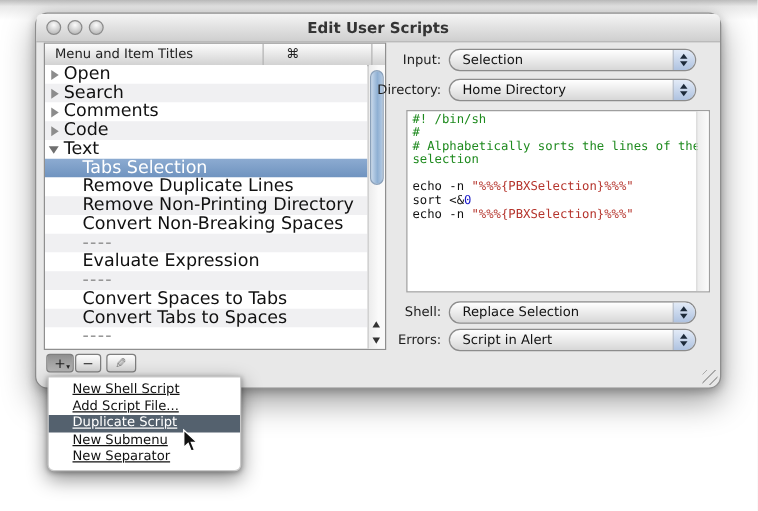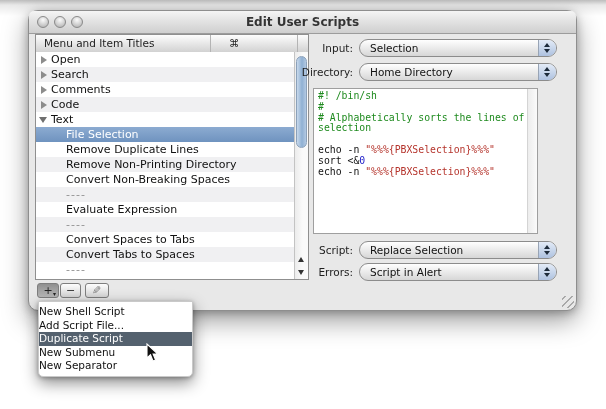--- a/index.html
+++ b/index.html
@@ -38,21 +38,21 @@
   .list-header{
     position:absolute;left:0;top:0;right:0;height:17px;display:flex;
     background:linear-gradient(180deg,#fdfdfd,#d2d2d2);
     border-bottom:1px solid #9a9a9a;font-size:10.5px;color:#222;
   }
   .hcell{box-sizing:border-box;border-right:1px solid #b4b4b4;line-height:16px;}
   .hcell.c1{width:175px;padding-left:8px;}
   .hcell.c2{width:87px;padding-left:18px;}
   .hcell.c3{flex:1;border-right:none;}
   .list-rows{position:absolute;left:0;top:17px;right:14px;bottom:0;overflow:hidden;}
-  .row{position:relative;height:15px;line-height:15px;font-size:11px;color:#111;background:#fff;}
+  .row{position:relative;height:15px;line-height:15px;font-size:14px;color:#111;background:#fff;}
   .row.stripe{background:#f0f0f2;}
   .row.selected{
     background:linear-gradient(180deg,var(--selection-top),var(--selection-bottom));
     color:#fff;
   }
   .row-label{position:absolute;left:15px;top:0;white-space:nowrap;}
   .row.sub .row-label{left:30px;}
   .row.sep{color:#8f8f8f;letter-spacing:1px;}
   .tri{position:absolute;left:5px;top:4px;width:0;height:0;}
   .tri.collapsed{border-left:6px solid #8c8c8c;border-top:4px solid transparent;border-bottom:4px solid transparent;}
@@ -104,21 +104,21 @@
     border-left:1px solid #98a4b5;border-radius:0 8px 8px 0;
     background:linear-gradient(180deg,#e3ebf7,var(--stepper));
   }
   .stepper .s-up,.stepper .s-down{position:absolute;left:5px;width:0;height:0;}
   .stepper .s-up{top:3px;border-bottom:4px solid #1c2a3a;border-left:3px solid transparent;border-right:3px solid transparent;}
   .stepper .s-down{bottom:3px;border-top:4px solid #1c2a3a;border-left:3px solid transparent;border-right:3px solid transparent;}
   .row-input{top:28px;}  .row-directory{top:52px;}
   .row-output{top:230px;} .row-errors{top:252px;}
   
   .code-area{
-    position:absolute;left:284px;top:77px;width:225px;height:146px;box-sizing:border-box;
+    position:absolute;left:296px;top:77px;width:243px;height:146px;box-sizing:border-box;
     background:#fff;border:1px solid #9f9f9f;overflow:hidden;
   }
   .code-gutter{
     position:absolute;top:0;right:0;bottom:0;width:9px;
     background:linear-gradient(90deg,#ededed,#fbfbfb);border-left:1px solid #d4d4d4;
   }
   .code-lines{
     position:absolute;left:0;top:0;right:9px;bottom:0;padding:2px 0 0 4px;
     font-family:"DejaVu Sans Mono","Liberation Mono",monospace;
     font-size:9.8px;line-height:10.8px;white-space:pre;
@@ -135,21 +135,21 @@
   }
   
   .ctx-menu{
     position:absolute;left:38px;top:301px;width:155px;
     background:#ffffff;border:1px solid #c9c9c9;border-radius:1px 1px 5px 5px;
     box-shadow:0 6px 16px rgba(0,0,0,.45),0 1px 4px rgba(0,0,0,.3);
     padding:3px 0;box-sizing:border-box;
   }
   .menu-item{
     position:relative;height:13.5px;line-height:13.5px;
-    font-size:10.5px;color:#111;white-space:nowrap;
+    font-size:10.5px;color:#111;padding-left:19px;white-space:nowrap;text-decoration:underline;
   }
   .menu-item.highlight{background:var(--menu-highlight);color:#fff;}
   
   .cursor{position:absolute;left:146px;top:343px;width:14px;height:20px;}
 </style>
 </head>
 <body>
 
 <div class="window">
 
@@ -183,21 +183,21 @@
         </div>
         <div class="row stripe">
           <span class="tri collapsed"></span>
           <span class="row-label">Code</span>
         </div>
         <div class="row">
           <span class="tri expanded"></span>
           <span class="row-label">Text</span>
         </div>
         <div class="row stripe selected sub">
-          <span class="row-label">File Selection</span>
+          <span class="row-label">Tabs Selection</span>
         </div>
         <div class="row sub">
           <span class="row-label">Remove Duplicate Lines</span>
         </div>
         <div class="row stripe sub">
           <span class="row-label">Remove Non-Printing Directory</span>
         </div>
         <div class="row sub">
           <span class="row-label">Convert Non-Breaking Spaces</span>
         </div>
@@ -263,21 +263,21 @@
         </span>
     </div>
   </div>
 
   <div class="code-area">
     <div class="code-lines" id="code-lines"><div class="code-line"><span class="tok-comment">#! /bin/sh</span></div><div class="code-line"><span class="tok-comment">#</span></div><div class="code-line"><span class="tok-comment"># Alphabetically sorts the lines of the</span></div><div class="code-line"><span class="tok-comment">selection</span></div><div class="code-line">&nbsp;</div><div class="code-line"><span class="tok-plain">echo -n </span><span class="tok-string">"%%%{PBXSelection}%%%"</span></div><div class="code-line"><span class="tok-plain">sort &lt;&amp;</span><span class="tok-number">0</span></div><div class="code-line"><span class="tok-plain">echo -n </span><span class="tok-string">"%%%{PBXSelection}%%%"</span></div></div>
     <div class="code-gutter"></div>
   </div>
 
   <div class="form-row row-output">
-    <div class="form-label">Script:</div>
+    <div class="form-label">Shell:</div>
     <div class="popup">
       <span class="value">Replace Selection</span>
       <span class="stepper">
           <span class="s-up"></span>
           <span class="s-down"></span>
         </span>
     </div>
   </div>
   <div class="form-row row-errors">
     <div class="form-label">Errors:</div>

